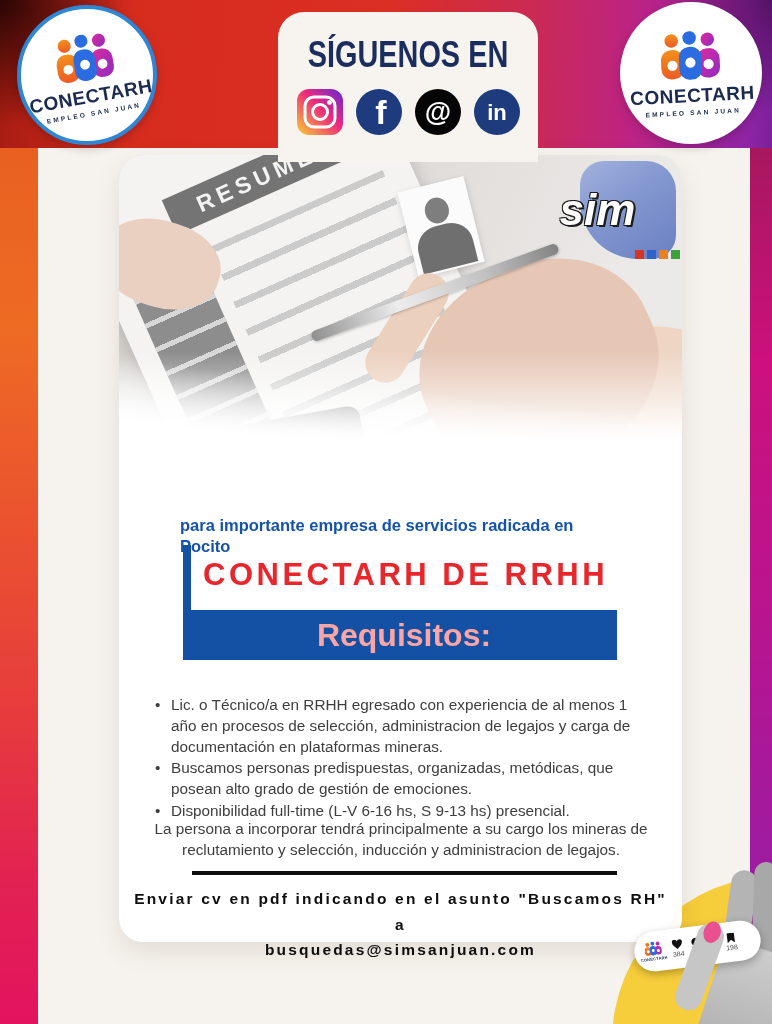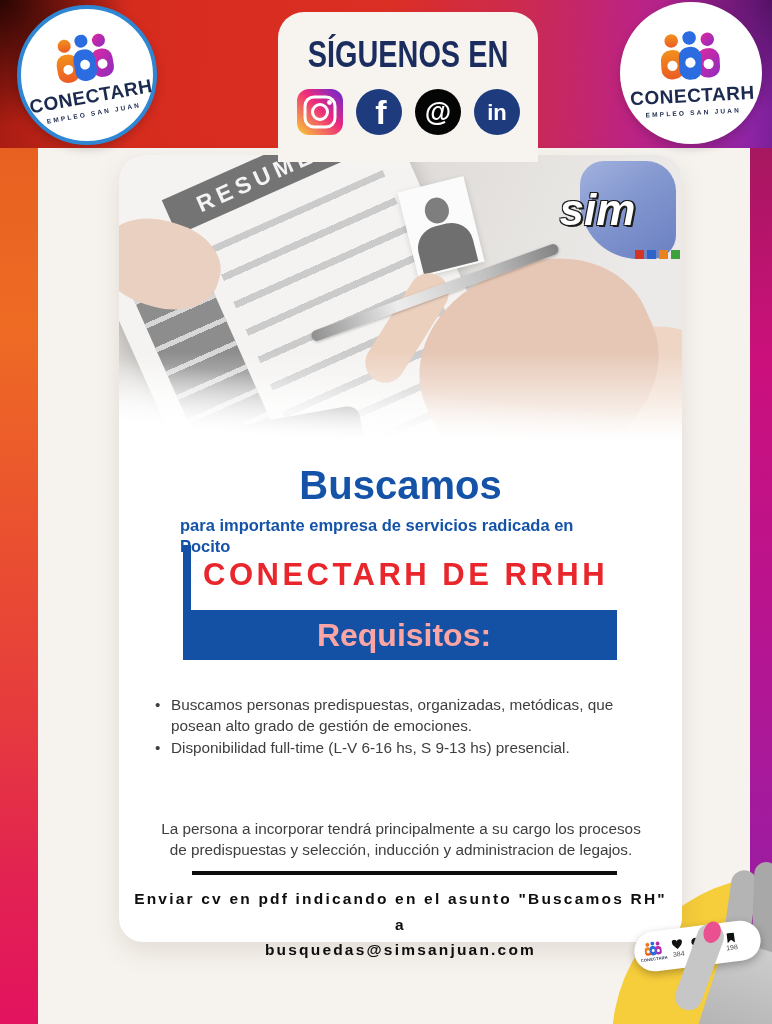--- a/index.html
+++ b/index.html
@@ -239,36 +239,36 @@
         <div class="sim-text">sim</div>
         <div class="sim-dots">
           <i style="background:#d63425"></i>
             <i style="background:#2e63c9"></i>
           <i style="background:#e8821e"></i>
             <i style="background:#3da23c"></i>
         </div>
       </div>
     </div>
 
-    <div class="intro-title">Buscamos</div>
     <div class="intro-subtitle">para importante empresa de servicios radicada en Pocito</div>
 
     <div class="vbar"></div>
     <div class="job-title">CONECTARH DE RRHH</div>
 
     <div class="req-banner">
       <span class="req-heading">Requisitos:</span>
     </div>
 
     <ul class="req-list">
+      <li>Lic. o Técnico/a en RRHH egresado con experiencia de al menos 1 año en procesos de selección, administracion de legajos y carga de documentación en plataformas mineras.</li>
       <li>Buscamos personas predispuestas, organizadas, metódicas, que posean alto grado de gestión de emociones.</li>
       <li>Disponibilidad full-time (L-V 6-16 hs, S 9-13 hs) presencial.</li>
     </ul>
 
-    <div class="summary">La persona a incorporar tendrá principalmente a su cargo los procesos de predispuestas y selección, inducción y administracion de legajos.</div>
+    <div class="summary">La persona a incorporar tendrá principalmente a su cargo los mineras de reclutamiento y selección, inducción y administracion de legajos.</div>
 
     <div class="divider"></div>
 
     <div class="apply">
       <div>Enviar cv en pdf indicando en el asunto "Buscamos RH" a</div>
       <div>busquedas@simsanjuan.com</div>
     </div>
   </div>
 
   <div class="yellow-circle"></div>

